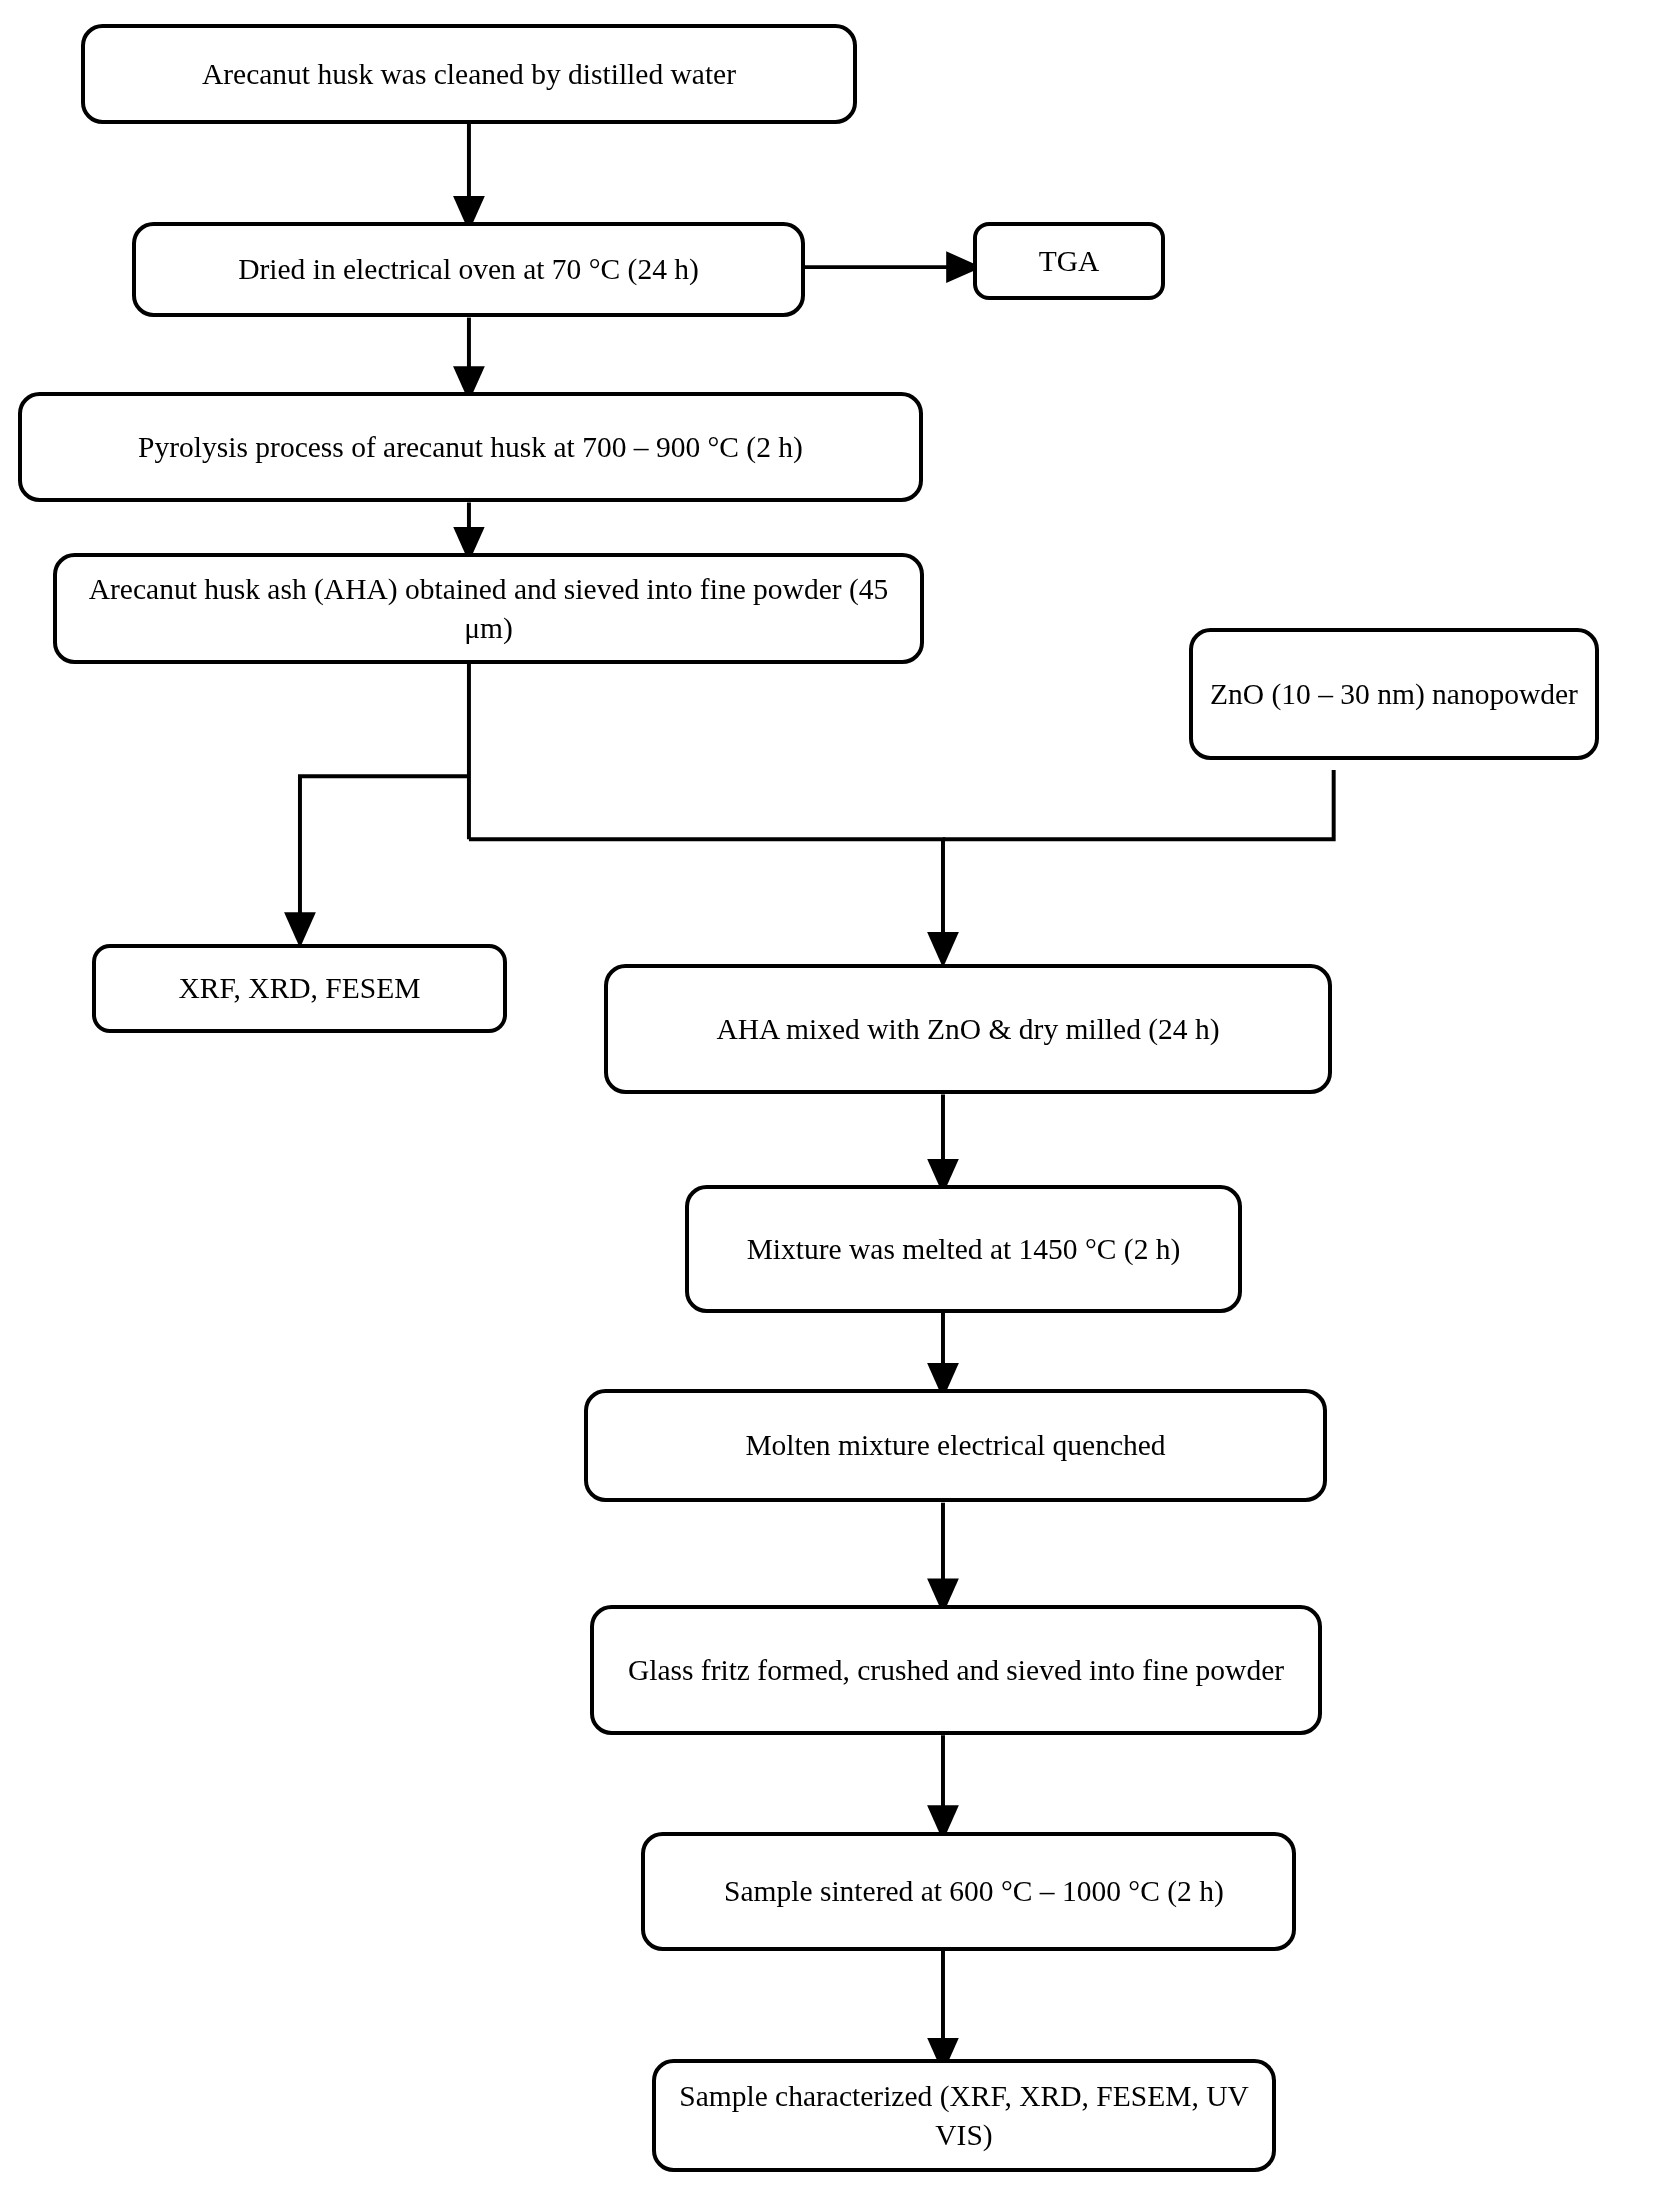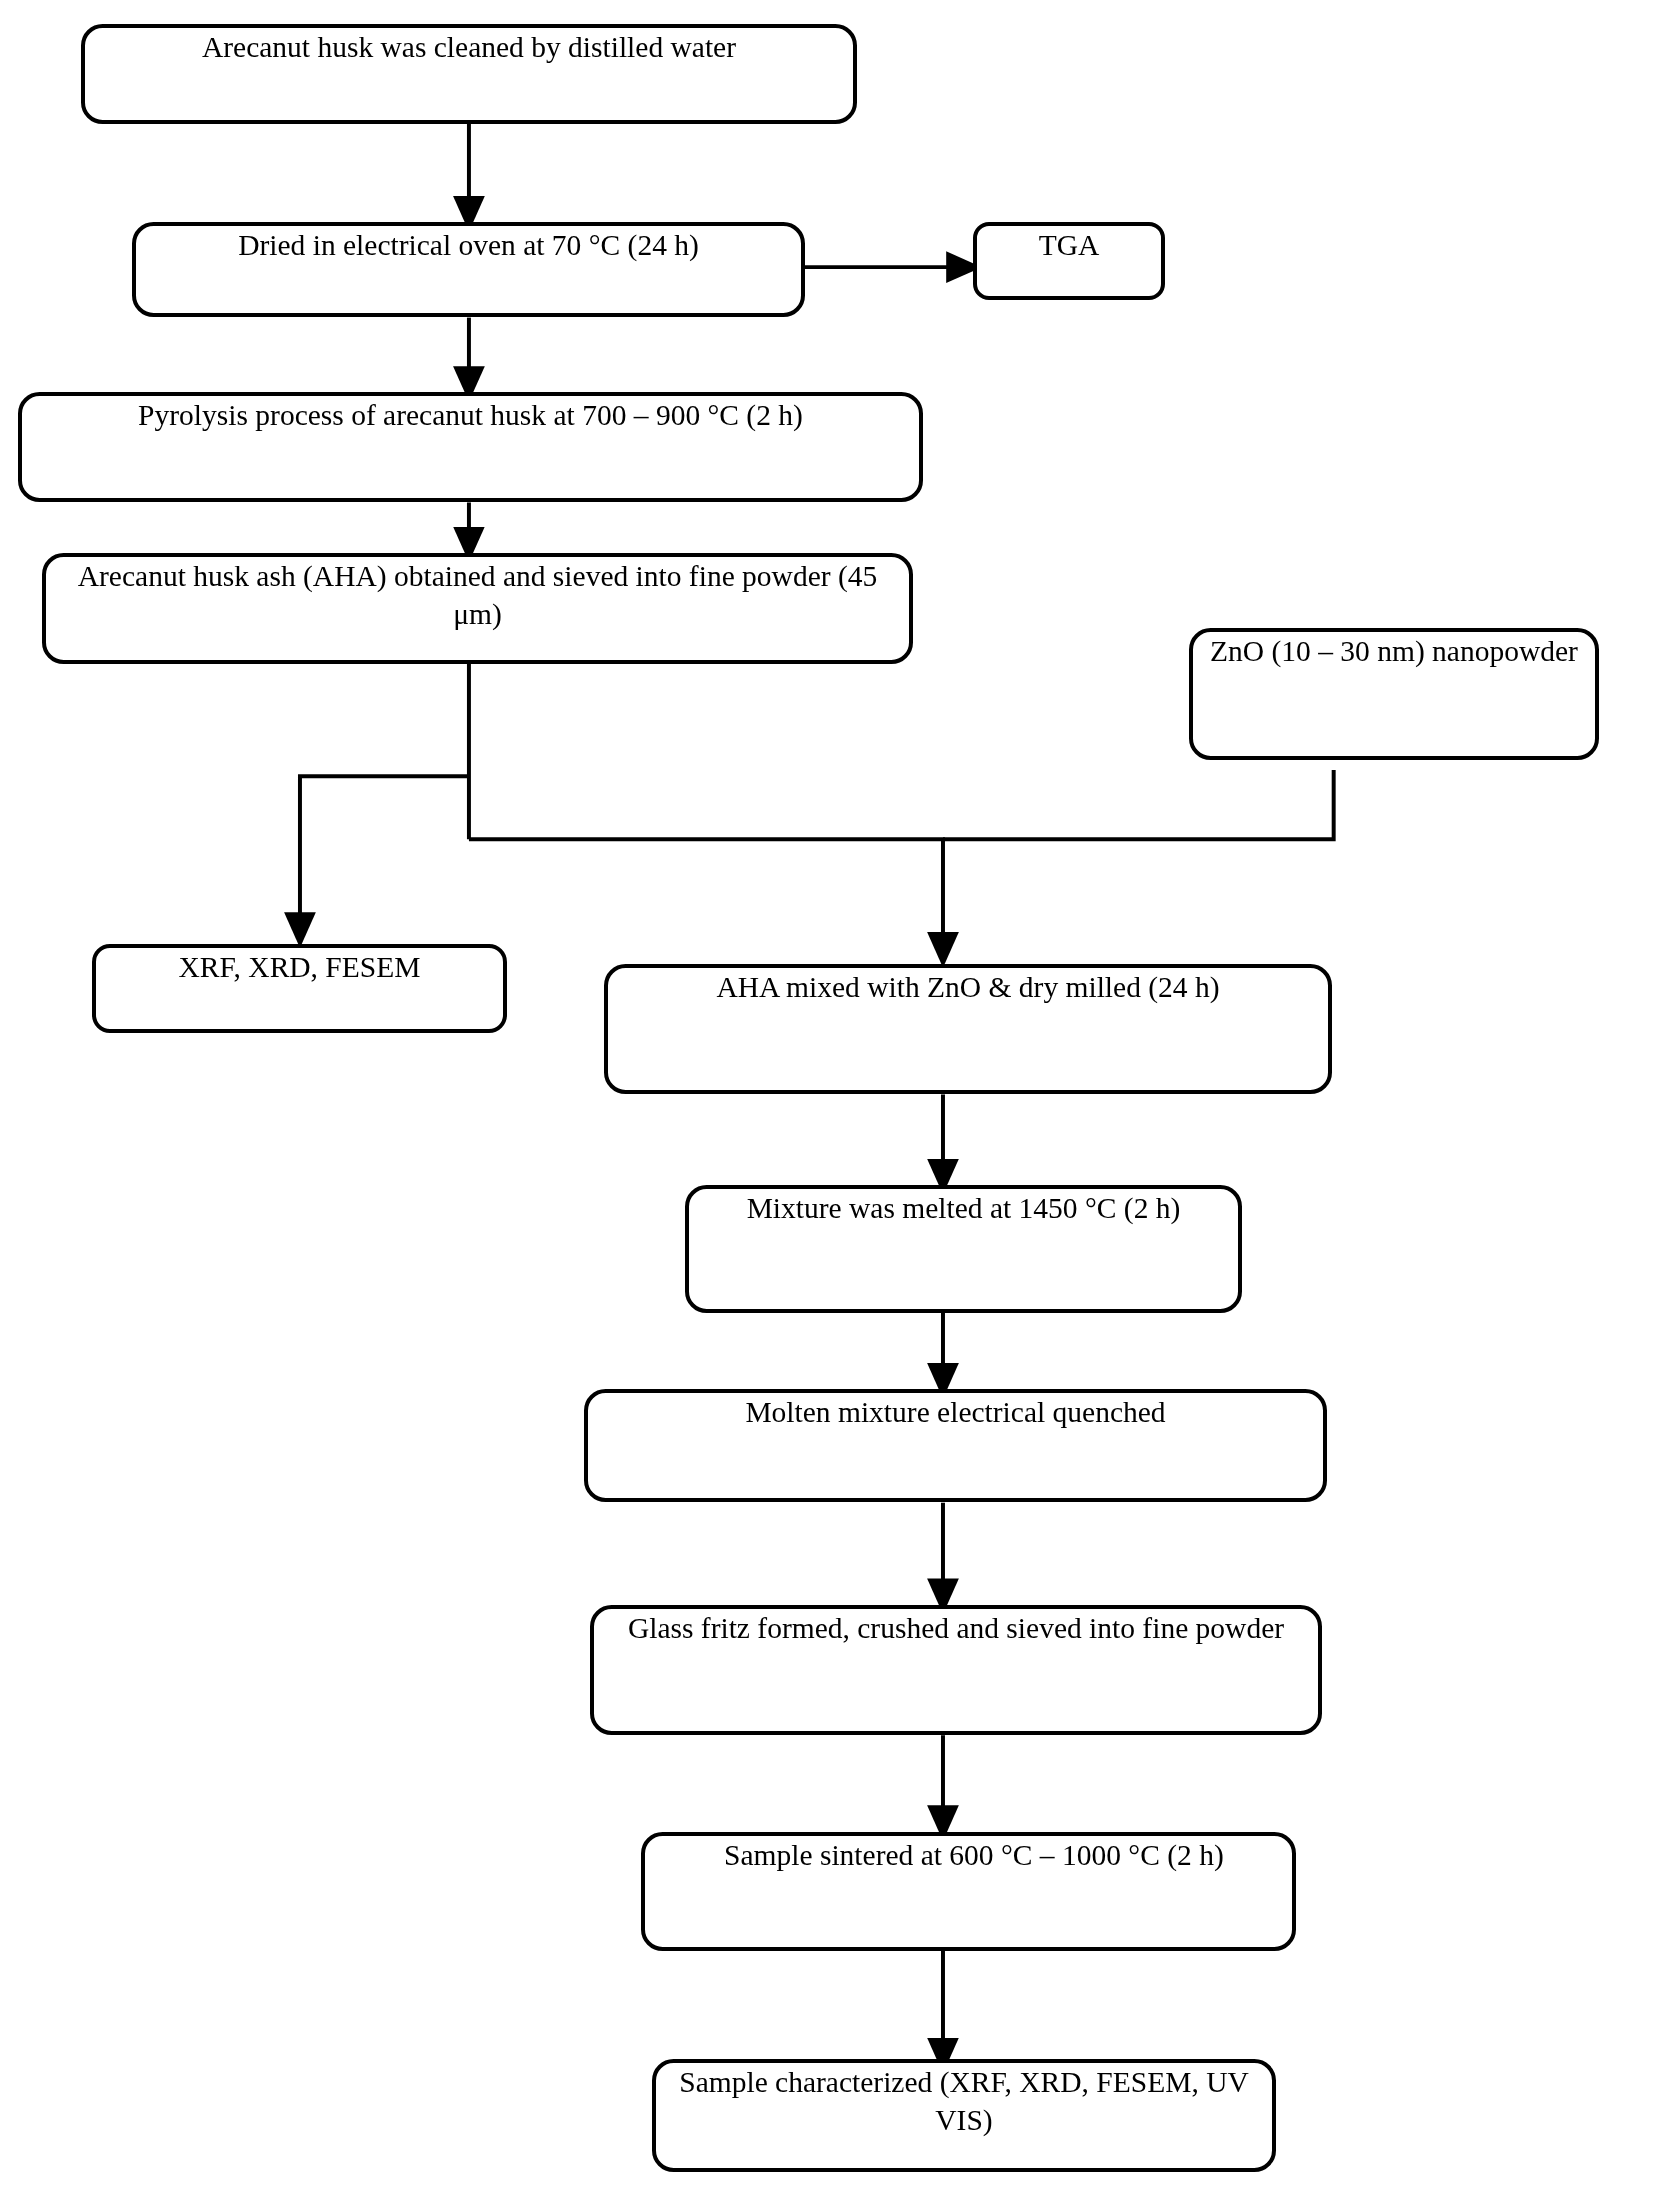--- a/index.html
+++ b/index.html
@@ -1,20 +1,20 @@
 <!DOCTYPE html>
 <html style="font-size:9px"><head>
 <meta charset="utf-8">
 <style>
   html,body{margin:0;padding:0;background:#ffffff;}
   body{width:1679px;height:2194px;position:relative;overflow:hidden;
        font-family:"Liberation Serif","DejaVu Serif",serif;color:#000;}
   #canvas{position:absolute;left:0;top:0;width:1679px;height:2194px;}
   .node{position:absolute;box-sizing:border-box;border:4px solid #000;
-        border-radius:21.6px;background:#fff;display:flex;
+        border-radius:21.6px;background:#fff;display:flex;align-items:center;
         justify-content:center;text-align:center;line-height:1.30;
         font-size:29.5px;padding:0 10.2px;z-index:3;}
   .node span{display:block;width:100%;}
   svg.links{position:absolute;left:0;top:0;width:1679px;height:2194px;z-index:1;}
 </style>
 </head>
 <body>
 
 <div id="canvas">
 
@@ -50,21 +50,21 @@
   </div>
 
   <div class="node" style="left:973px;top:222px;width:192px;height:78px;border-radius:16px;">
     <span>TGA</span>
   </div>
 
   <div class="node" style="left:18px;top:392px;width:905px;height:110px;">
     <span>Pyrolysis process of arecanut husk at 700 – 900 °C (2 h)</span>
   </div>
 
-  <div class="node" style="left:42px;top:553px;width:871px;height:111px;">
+  <div class="node" style="left:53px;top:553px;width:871px;height:111px;">
     <span>Arecanut husk ash (AHA) obtained and sieved into fine powder (45 μm)</span>
   </div>
 
   <div class="node" style="left:1189px;top:628px;width:410px;height:132px;">
     <span>ZnO (10 – 30 nm) nanopowder</span>
   </div>
 
   <div class="node" style="left:92px;top:944px;width:415px;height:89px;border-radius:18px;">
     <span>XRF, XRD, FESEM</span>
   </div>

